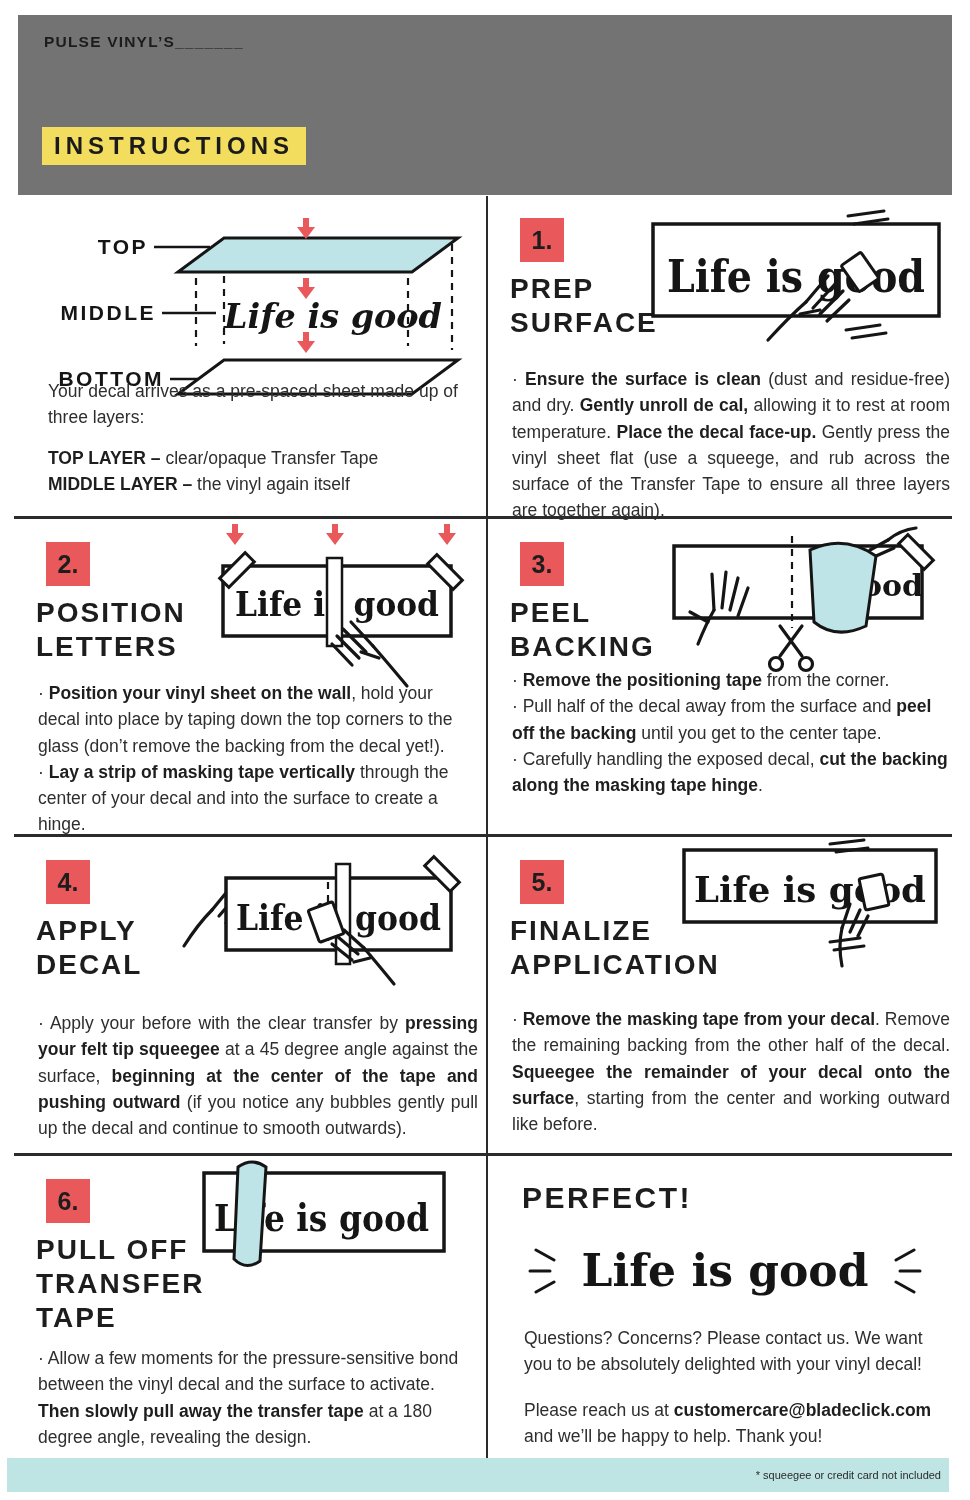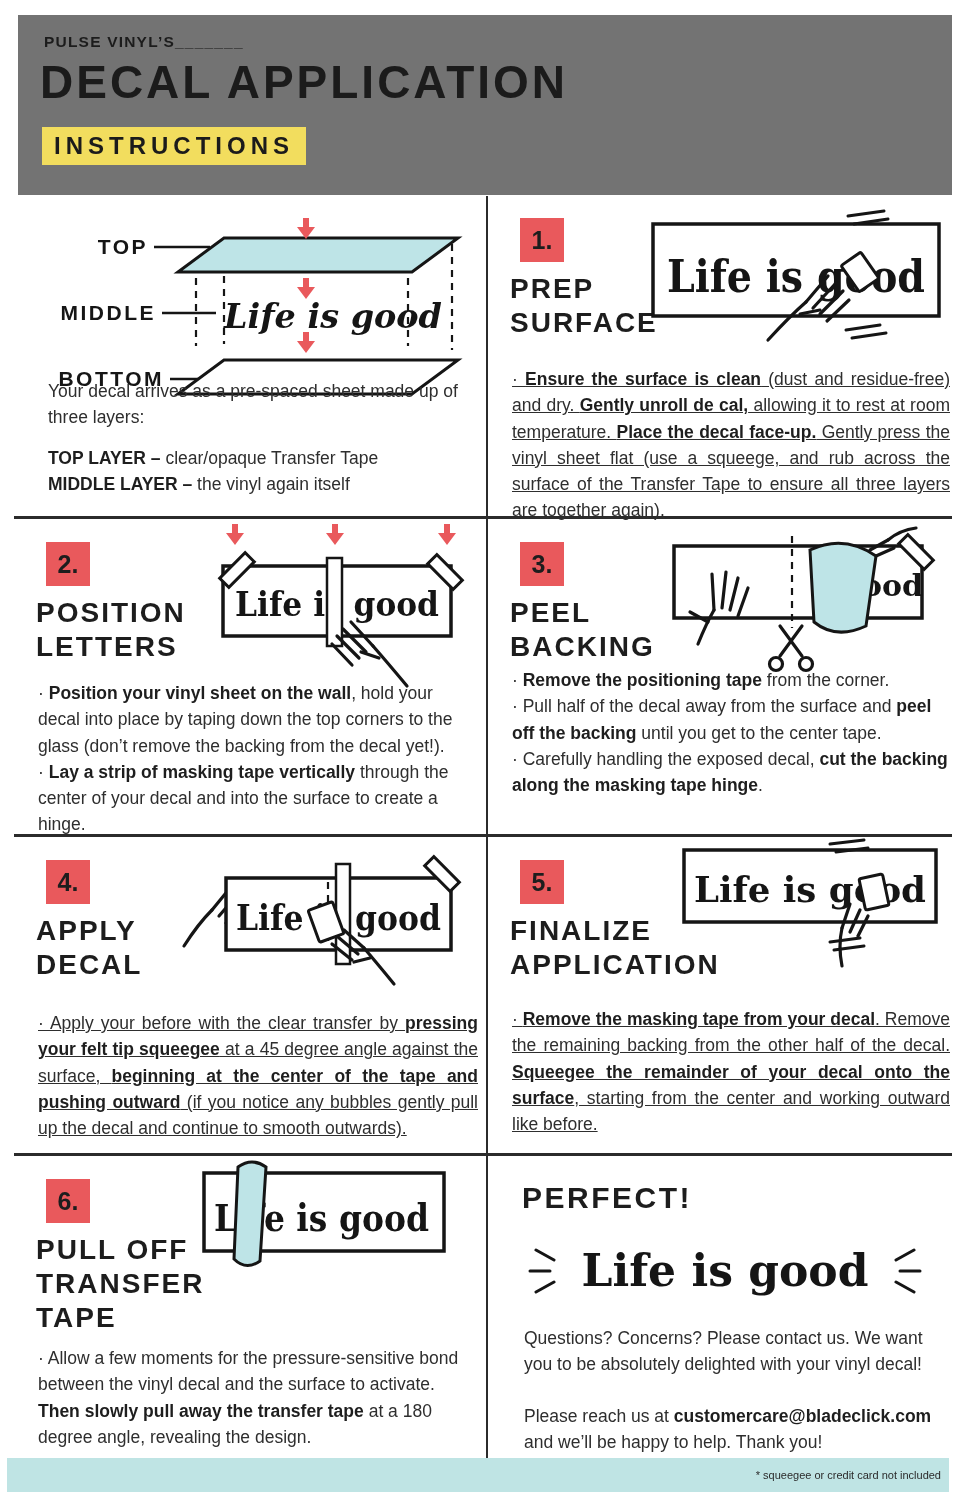--- a/index.html
+++ b/index.html
@@ -28,34 +28,34 @@
   .p-s6{left:18px;top:1157px;width:468px;height:298px;}
   .p-perfect{left:492px;top:1157px;width:466px;height:298px;}
   .badge{position:absolute;left:28px;top:22px;width:44px;height:44px;background:#E9595C;
          display:flex;align-items:center;justify-content:center;
          font-size:25px;font-weight:700;color:#1d1d1d;}
   h2.step-title{position:absolute;left:18px;top:76px;margin:0;width:190px;
          font-size:28px;line-height:1.22;font-weight:700;letter-spacing:2px;color:#1d1d1d;}
   .illus{position:absolute;}
   .body{position:absolute;left:20px;right:8px;font-size:17.5px;line-height:1.5;color:#2e2e2e;}
   .body .b,.b{font-weight:700;color:#1e1e1e;text-align:right;}
-  .just{text-align:justify;text-decoration:underline;}
+  .just{text-align:justify;}
   .p-s1 .body{top:170px}.p-s2 .body{top:160px}.p-s3 .body{top:147px}
   .p-s4 .body{top:172px}.p-s5 .body{top:168px}.p-s6 .body{top:188px}
   
   .p-intro .body{top:182px;left:30px;right:16px;}
   .intro-line{margin-bottom:14px;}
   .layer-line .lbl{font-weight:700;color:#1e1e1e;}
   
   .perfect-title{position:absolute;left:30px;top:24px;margin:0;font-size:30px;font-weight:700;letter-spacing:2.5px;color:#1d1d1d;}
   .perfect-decal-row{position:absolute;left:0;top:88px;width:100%;display:flex;align-items:center;justify-content:center;gap:20px;}
   .decal-font{font-family:"DejaVu Serif",serif;font-weight:700;color:#151515;}
   .perfect-decal{font-size:44px;}
   .p-perfect .para{position:absolute;left:32px;right:14px;font-size:17.5px;line-height:1.5;}
-  .para1{top:168px}.para2{top:246px}
+  .para1{top:168px}.para2{top:240px}
   
   .footer{position:absolute;left:7px;top:1458px;width:934px;height:34px;background:#BFE4E4;
           text-align:right;padding-right:8px;font-size:11px;line-height:34px;color:#2b2b2b;}
   
   svg{overflow:visible;}
   .box{fill:#fff;stroke:#151515;stroke-width:3.5px;}
   .strip{fill:#fff;stroke:#151515;stroke-width:2.5px;}
   .tape{fill:#fff;stroke:#151515;stroke-width:3px;}
   .card{fill:#fff;stroke:#151515;stroke-width:3px;}
   .tealq{fill:#BEE4E7;stroke:#151515;stroke-width:3px;}
@@ -69,21 +69,20 @@
   .decal-svg{font-family:"DejaVu Serif",serif;font-weight:700;fill:#151515;}
   .decal-script{font-family:"DejaVu Serif",serif;font-weight:700;font-style:italic;font-size:34px;fill:#151515;}
 </style>
 </head>
 <body>
 
 <div class="page">
 
   <div class="header">
     <div class="brand">PULSE VINYL’S_______</div>
-    <div class="big-title">DECAL APPLICATION</div>
     <div class="subtitle">INSTRUCTIONS</div>
   </div>
 
   <div class="hline hl1"></div>
   <div class="hline hl2"></div>
   <div class="hline hl3"></div>
   <div class="vline"></div>
 
   <div class="panel p-intro">
     <svg class="illus" style="left:10px;top:22px" width="434" height="184" viewBox="0 0 434 184">

